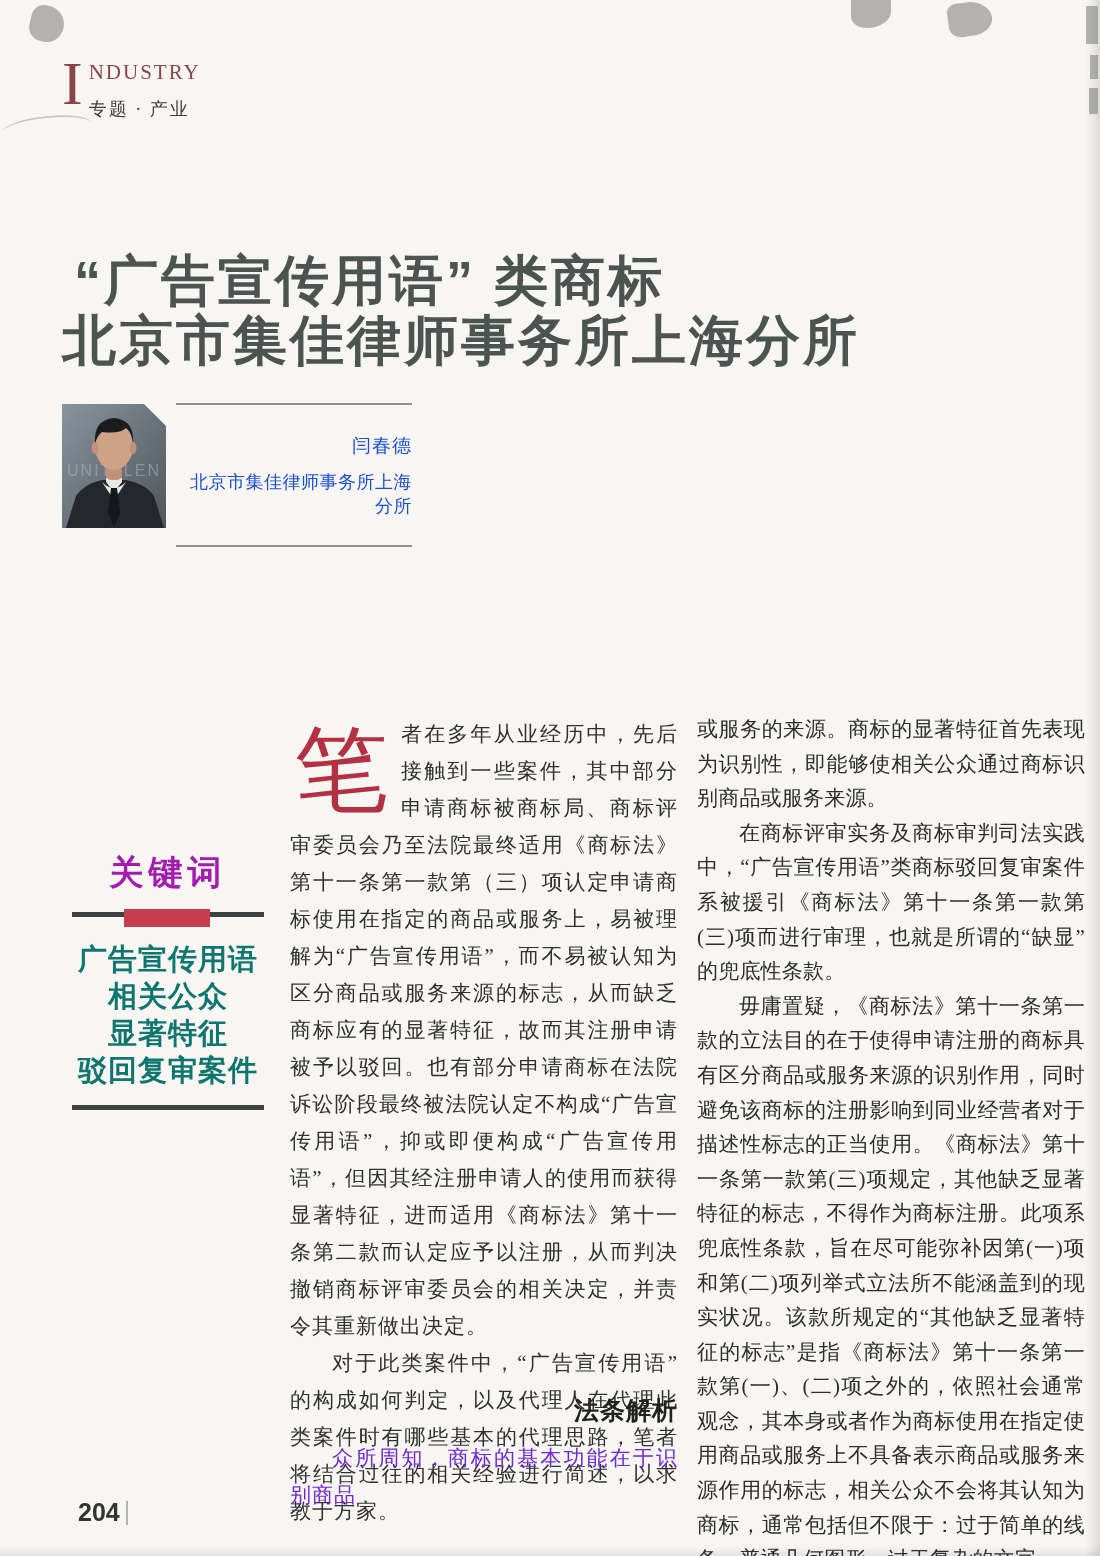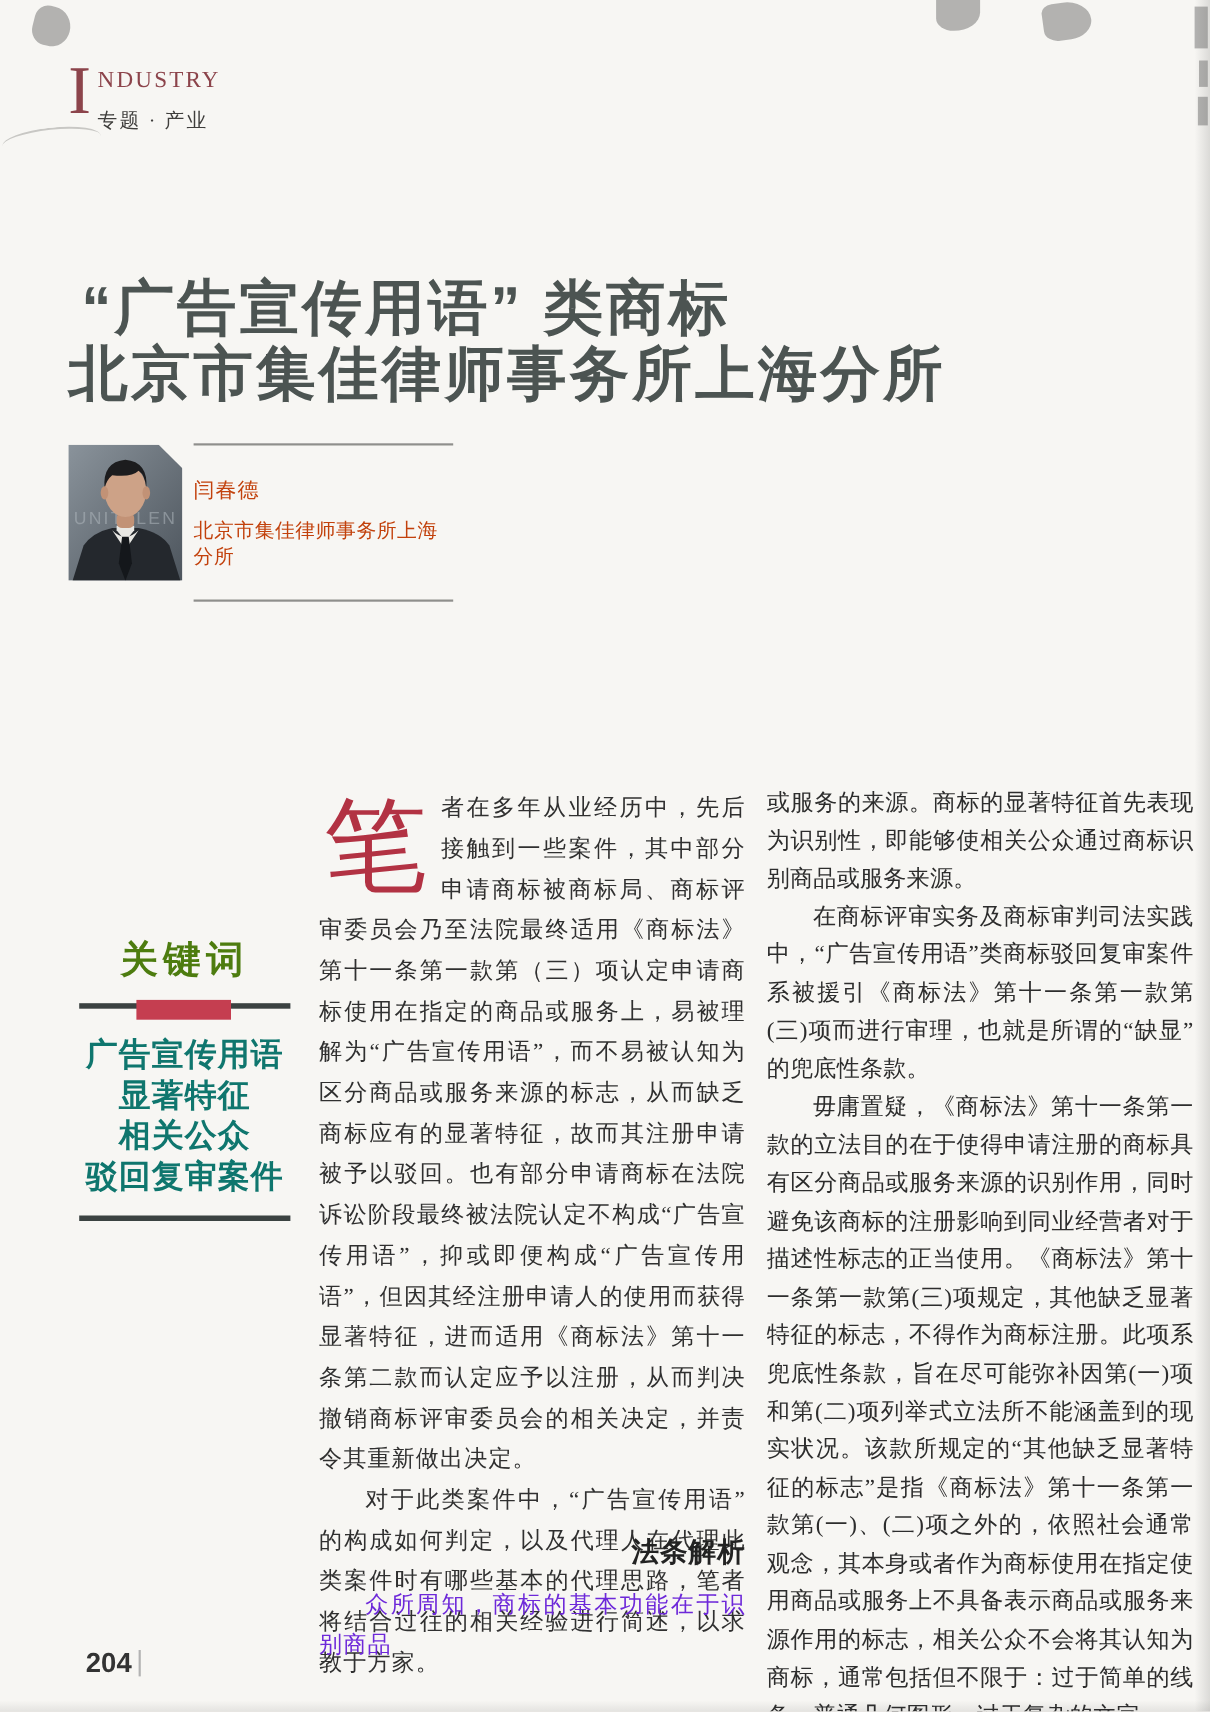--- a/index.html
+++ b/index.html
@@ -35,29 +35,29 @@
   .title{position:absolute;left:62px;top:214px;
     font-family:"Liberation Sans","DejaVu Sans",sans-serif;font-weight:bold;
     color:#4c5452;font-size:54px;line-height:60px;letter-spacing:3px;}
   .title .l1{padding-left:12px;}
 
   
   .photo{position:absolute;left:62px;top:404px;width:104px;height:124px;
     clip-path:polygon(0 0,82px 0,104px 22px,104px 124px,0 124px);}
   .photo svg{display:block;}
   .author-meta{position:absolute;left:176px;top:403px;width:236px;
-    font-family:"Liberation Sans","DejaVu Sans",sans-serif;color:#c2410c;}
+    font-family:"Liberation Sans","DejaVu Sans",sans-serif;color:#1d4ed8;text-align:right;}
   .author-meta .rule{height:2px;background:#8f8f8c;}
   .author-meta .name{font-size:19px;margin-top:28px;letter-spacing:1px;}
   .author-meta .affil{font-size:18px;margin-top:11px;letter-spacing:0.5px;}
   .author-meta .rule.bottom{margin-top:27px;}
 
   
   .keywords{position:absolute;left:72px;top:850px;width:192px;text-align:center;color:#222;}
-  .kw-title{font-size:34px;font-weight:bold;letter-spacing:5px;color:#4d7c0f;}
+  .kw-title{font-size:34px;font-weight:bold;letter-spacing:5px;color:#a21caf;}
   .kw-divider{position:relative;height:18px;margin-top:13px;}
   .kw-divider .line{position:absolute;left:0;top:3px;width:100%;height:5px;background:#3b4241;}
   .kw-divider .red{position:absolute;left:52px;top:0;width:86px;height:18px;background:#c53e50;}
   .kw-list{margin-top:14px;}
   .kw-item{font-size:29px;font-weight:bold;line-height:37px;color:#0f766e;letter-spacing:1px;}
   .kw-bottomline{height:5px;background:#3b4241;margin-top:16px;}
 
   
   .col{position:absolute;width:388px;text-align:justify;text-justify:inter-character;}
   .col p{margin:0;}
@@ -143,22 +143,22 @@
   </div>
 
   <aside class="keywords">
     <div class="kw-title">关键词</div>
     <div class="kw-divider">
       <span class="line"></span>
       <span class="red"></span>
     </div>
     <div class="kw-list">
         <div class="kw-item">广告宣传用语</div>
+        <div class="kw-item">相关公众</div>
         <div class="kw-item">显著特征</div>
-        <div class="kw-item">相关公众</div>
         <div class="kw-item">驳回复审案件</div>
       </div>
     <div class="kw-bottomline"></div>
   </aside>
 
   <div class="col col1">
     <p><span class="dropcap">笔</span><span>者在多年从业经历中，先后接触到一些案件，其中部分申请商标被商标局、商标评审委员会乃至法院最终适用《商标法》第十一条第一款第（三）项认定申请商标使用在指定的商品或服务上，易被理解为“广告宣传用语”，而不易被认知为区分商品或服务来源的标志，从而缺乏商标应有的显著特征，故而其注册申请被予以驳回。也有部分申请商标在法院诉讼阶段最终被法院认定不构成“广告宣传用语”，抑或即便构成“广告宣传用语”，但因其经注册申请人的使用而获得显著特征，进而适用《商标法》第十一条第二款而认定应予以注册，从而判决撤销商标评审委员会的相关决定，并责令其重新做出决定。</span></p>
     <p class="indent">对于此类案件中，“广告宣传用语”的构成如何判定，以及代理人在代理此类案件时有哪些基本的代理思路，笔者将结合过往的相关经验进行简述，以求教于方家。</p>
   </div>
   <div class="col1-tail">

